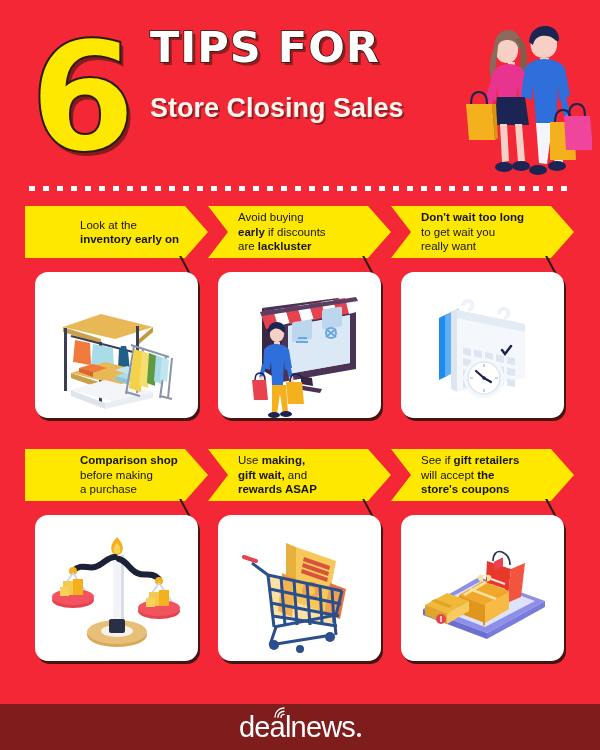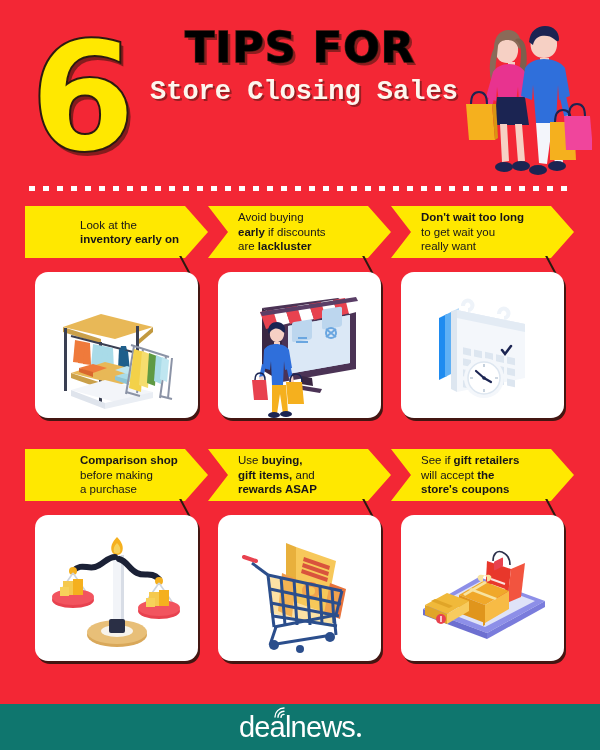--- a/index.html
+++ b/index.html
@@ -20,31 +20,30 @@
     -webkit-text-stroke:2px #2b1a10;
     letter-spacing:-4px;
     font-family:"DejaVu Sans", sans-serif;
     text-shadow:3px 4px 0 rgba(40,20,10,.55);
   }
   .title-block{position:absolute;left:150px;top:22px;width:330px;}
   .title-line{
     font-family:"DejaVu Sans", sans-serif;
     font-weight:bold;
     font-size:43px;line-height:50px;
-    color:#000000;
+    color:#ffffff;
     letter-spacing:1px;
     -webkit-text-stroke:1.5px #2b1a10;
     paint-order:stroke fill;
     text-shadow:3px 3px 0 rgba(40,20,10,.5);
     white-space:nowrap;
-    margin-left:35px;
   }
   .title-sub{
-    margin-top:4px;
-    font-family:Liberation Mono, monospace;
+    margin-top:20px;
+    font-family:Liberation Sans, sans-serif;
     font-weight:bold;
     font-size:27px;line-height:32px;
     color:#fdf6ee;
     letter-spacing:0px;
     text-shadow:2px 2px 0 rgba(40,20,10,.45);
     white-space:nowrap;
   }
   .couple{position:absolute;left:452px;top:18px;width:140px;height:170px;}
 
   
@@ -98,21 +97,21 @@
     background:#ffffff;
     border-radius:13px;
     box-shadow:2px 3px 0 rgba(35,20,12,.85);
   }
   .card.cc1{left:35px;}
   .row.r1 .card{top:66px;}
   .row.r2 .card{top:66px;}
   .card svg{display:block;width:163px;height:146px;}
 
   
-  .footer{position:absolute;left:0;top:704px;width:600px;height:46px;background:#0f766e;}
+  .footer{position:absolute;left:0;top:704px;width:600px;height:46px;background:#7f1d1d;}
   .logo-wrap{position:absolute;left:0;top:0;width:600px;height:46px;display:flex;align-items:center;justify-content:center;}
   .logo{position:relative;}
   .logo-text{
     font-family:"Liberation Sans", sans-serif;
     font-weight:normal;
     font-size:29px;line-height:29px;
     color:#ffffff;letter-spacing:-0.8px;
   }
   .logo-dot{display:inline-block;width:4px;height:4px;border-radius:50%;background:#ffffff;margin-left:2px;vertical-align:baseline;}
   .logo-wifi{position:absolute;left:33px;top:-9px;width:22px;height:14px;}
@@ -386,21 +385,21 @@
             <path d="M114 77h10v14h-10z" fill="#f5c94e"></path>
             <path d="M124 75h10v16h-10z" fill="#f5b01e"></path>
             <path d="M111 83h9v9h-9z" fill="#f7d15a"></path>
           </g>
         </svg>
       </div>
     </div>
 
     <div class="cell c2">
       <div class="banner">
-        <div class="banner-text"><span>Use </span><b>buying,</b><br><b>gift items,</b><span> and</span><br><b>rewards ASAP</b></div>
+        <div class="banner-text"><span>Use </span><b>making,</b><br><b>gift wait,</b><span> and</span><br><b>rewards ASAP</b></div>
       </div>
       <div class="banner-shadow"></div>
       <div class="card cc1" style="left:10px">
         <svg viewBox="0 0 163 146">
 
           <path d="M78 32l40 14-10 52-40-14z" fill="#f7c85a"></path>
           <path d="M78 32v52l-10-4V28z" fill="#e8b03c"></path>
           <g fill="#d9533c">
             <path d="M86 42l26 9-1 4-26-9z"></path>
             <path d="M85 48l26 9-1 4-26-9z"></path>

